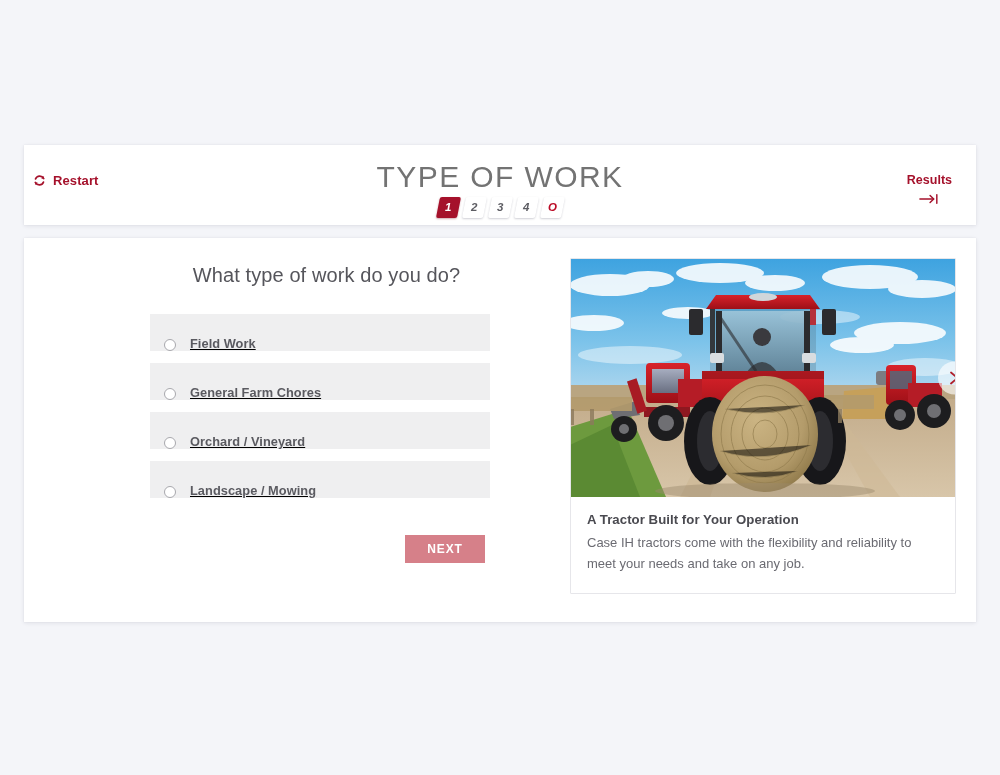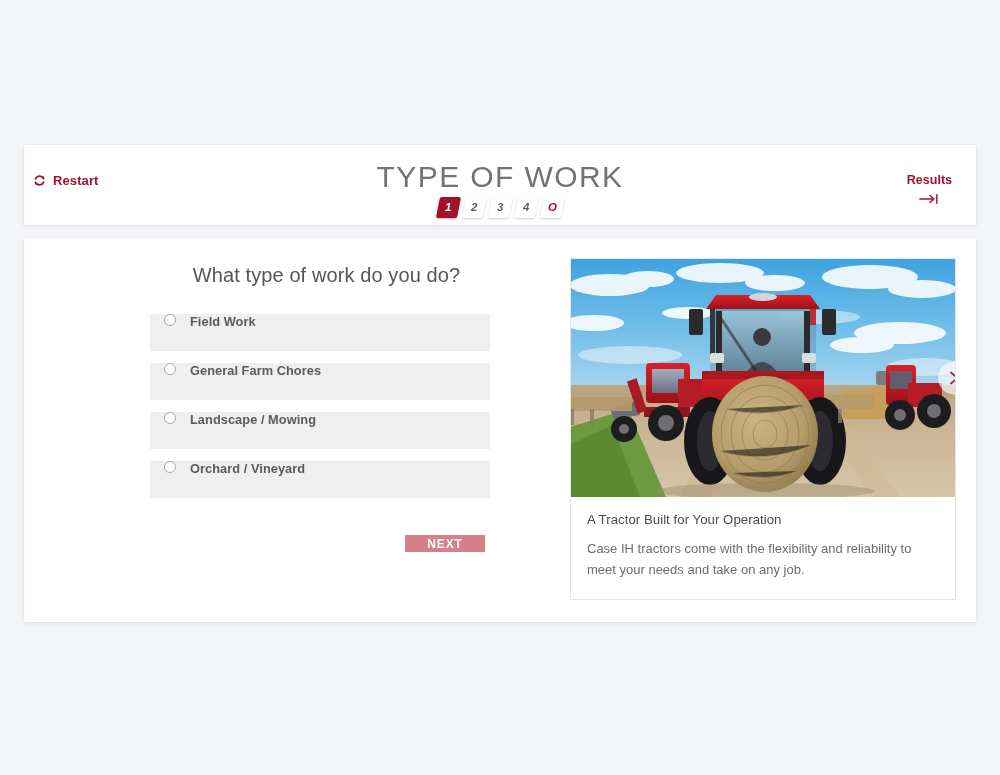--- a/index.html
+++ b/index.html
@@ -87,37 +87,38 @@
     font-size: 20px; font-weight: 400; color: #55555b;
     letter-spacing: .1px;
     margin-bottom: 27px;
     margin-left: 13px;
     text-align: center;
   }
   .options { display: flex; flex-direction: column; gap: 12px; }
   .option {
     height: 37px;
     background: #efeff0;
-    display: flex; align-items: flex-start;
+    display: flex; align-items: flex-end;
     padding-left: 14px;
     cursor: pointer;
+    text-decoration: underline;
   }
   .radio {
     width: 12px; height: 12px; border-radius: 50%;
     border: 1px solid #a8a8ad; background: #ffffff;
     flex: 0 0 auto;
   }
   .option-label {
     margin-left: 14px;
     font-size: 12.8px; color: #5a5a60; font-weight: 600;
     letter-spacing: .05px;
   }
   .next-wrap { margin-top: 37px; display: flex; justify-content: flex-end; padding-right: 5px; }
   .next-btn {
-    width: 80px; height: 17px;
+    width: 80px; height: 28px;
     background: #d68089;
     border: 0;
     color: #ffffff;
     font-size: 12px; font-weight: 700; letter-spacing: .9px;
     font-family: "Liberation Sans", sans-serif;
     cursor: pointer;
   }
 
   
   .promo {
@@ -132,22 +133,22 @@
   .carousel-next {
     position: absolute;
     right: -16px; top: 50%; transform: translateY(-50%);
     width: 33px; height: 33px; border-radius: 50%;
     background: rgba(255,255,255,0.62);
     display: flex; align-items: center; justify-content: center;
     cursor: pointer;
   }
   .promo-body { padding: 15px 16px 18px 16px; }
   .promo-title {
-    font-size: 13.2px; font-weight: 400; color: #4a4a50;
-    letter-spacing: .05px; margin-bottom: 11px;
+    font-size: 13.2px; font-weight: 700; color: #4a4a50;
+    letter-spacing: .05px; margin-bottom: 5px;
   }
   .promo-text {
     font-size: 13px; color: #6b6b72; line-height: 1.65;
   }
 </style>
 </head>
 <body>
 
 <div class="page">
 
@@ -206,25 +207,25 @@
         <div class="option">
           <span class="radio"></span>
           <span class="option-label">Field Work</span>
         </div>
         <div class="option">
           <span class="radio"></span>
           <span class="option-label">General Farm Chores</span>
         </div>
         <div class="option">
           <span class="radio"></span>
-          <span class="option-label">Landscape / Mowing</span>
+          <span class="option-label">Orchard / Vineyard</span>
         </div>
         <div class="option">
           <span class="radio"></span>
-          <span class="option-label">Orchard / Vineyard</span>
+          <span class="option-label">Landscape / Mowing</span>
         </div>
       </div>
 
       <div class="next-wrap">
         <button class="next-btn">NEXT</button>
       </div>
     </div>
 
     <div class="promo">
       <div class="promo-media">

